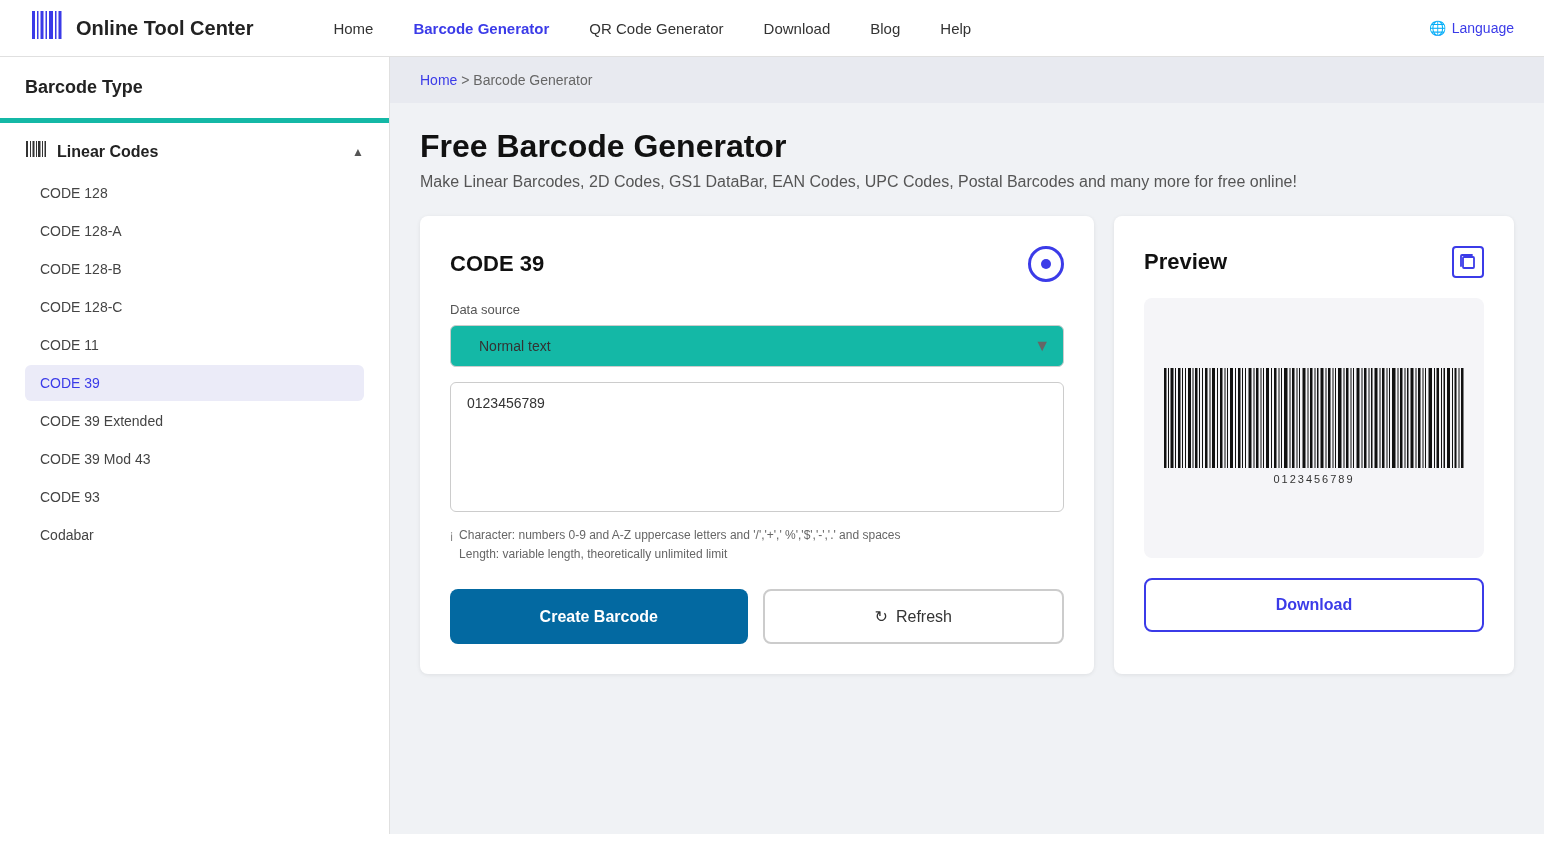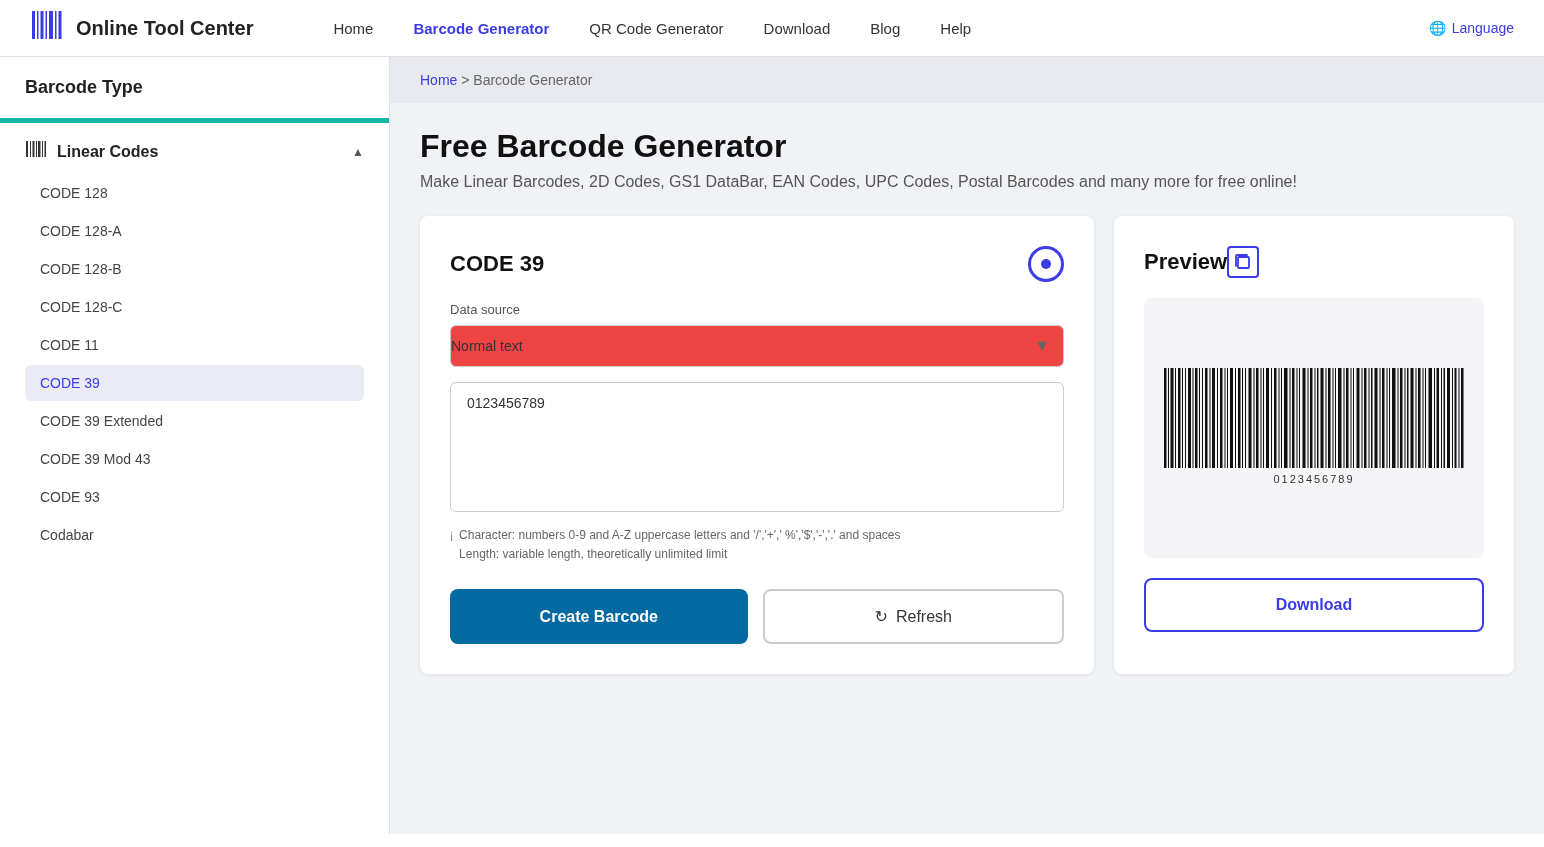--- a/index.html
+++ b/index.html
@@ -203,27 +203,27 @@
       font-size: 13px;
       color: #555;
       margin-bottom: 8px;
     }
     .select-wrapper {
       position: relative;
       margin-bottom: 15px;
     }
     .select-box {
       width: 100%;
-      padding: 12px 0;
+      padding: 12px 28px;
       border: 1px solid #ccc;
       border-radius: 6px;
       font-size: 14px;
       color: #333;
       appearance: none;
-      background: #ef4444;
+      background: #14b8a6;
       cursor: pointer;
     }
     .select-chevron {
       position: absolute;
       right: 14px;
       top: 50%;
       transform: translateY(-50%);
       color: #666;
       pointer-events: none;
     }
@@ -287,20 +287,21 @@
     .right-panel {
       width: 400px;
       min-width: 400px;
       background: #fff;
       border-radius: 8px;
       padding: 30px;
       box-shadow: 0 1px 4px rgba(0,0,0,0.08);
     }
     .preview-header {
       display: flex;
+      justify-content: space-between;
       align-items: center;
       margin-bottom: 20px;
     }
     .preview-title {
       font-size: 22px;
       font-weight: 700;
       color: #111;
     }
     .copy-icon {
       width: 32px;

